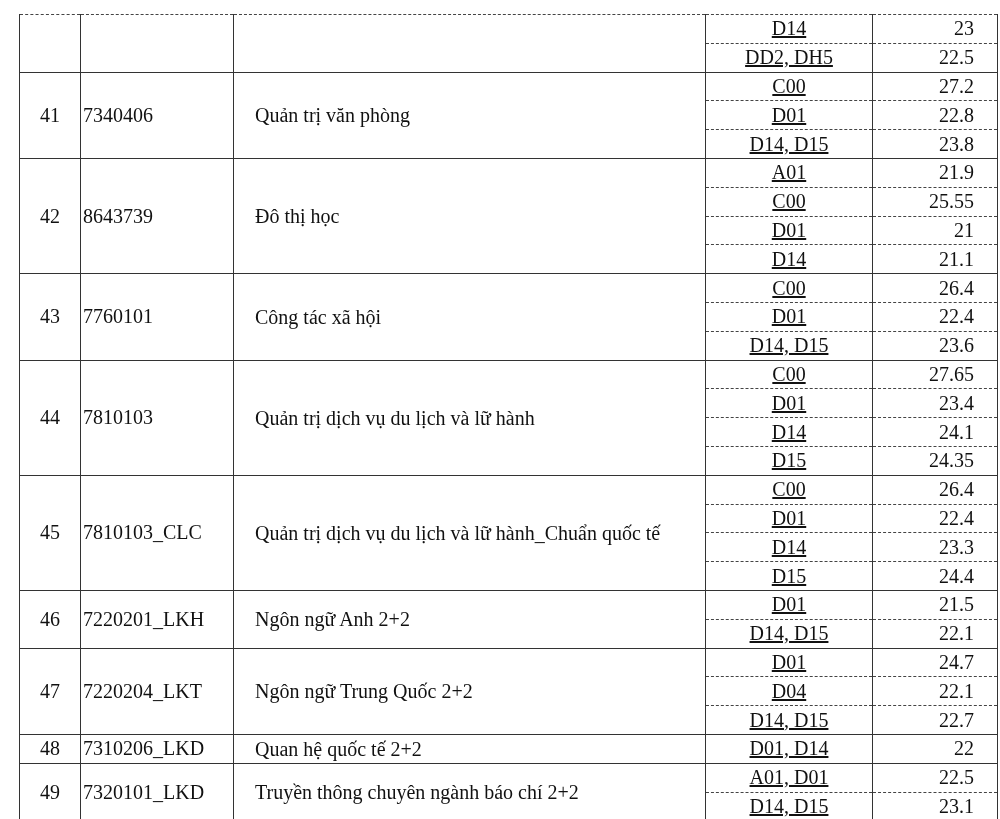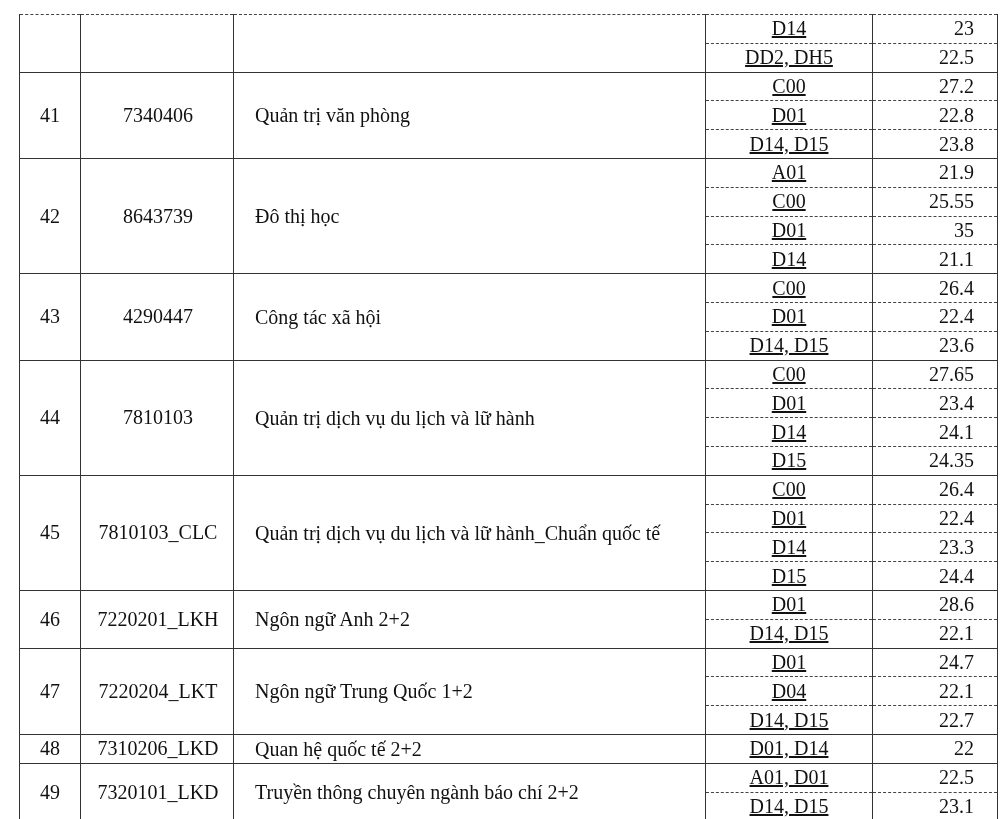--- a/index.html
+++ b/index.html
@@ -6,21 +6,21 @@
   body { width: 1000px; height: 819px; position: relative; overflow: hidden;
          font-family: "Liberation Serif", "DejaVu Serif", serif; color: #111; }
   .page { position: absolute; left: 19px; top: 14px; }
   table { border-collapse: collapse; table-layout: fixed; }
   td { border-left: 1.5px solid #333; border-right: 1.5px solid #333; padding: 0; font-size: 20px; line-height: 27px; height: 27.8px; }
   tr.grp-first td { border-top: 1.5px solid #333; }
   tr.top-dashed td { border-top: 1px dashed #444; }
   td.sub { border-top: 1px dashed #444; }
   tbody tr:last-child td { border-bottom: 1.5px solid #333; }
   .c-stt { width: 60px; text-align: center; vertical-align: middle; }
-  .c-code { width: 150px; padding-left: 2px; vertical-align: middle; text-align: center; }
+  .c-code { width: 150px; padding-left: 2px; vertical-align: middle; }
   .c-name { width: 442px; padding-left: 21px; padding-right: 8px; vertical-align: middle; line-height: 24px; }
   .c-combo { width: 166px; text-align: center; text-decoration: underline; }
   .c-score { width: 101px; text-align: right; padding-right: 23px; }
 </style>
 </head>
 <body>
 
 <div class="page">
   <table>
     <tbody id="tbody">
@@ -56,29 +56,29 @@
           <td class="c-name" rowspan="4">Đô thị học</td>
           <td class="c-combo">A01</td>
           <td class="c-score">21.9</td>
         </tr>
         <tr>
           <td class="c-combo sub">C00</td>
           <td class="c-score sub">25.55</td>
         </tr>
         <tr>
           <td class="c-combo sub">D01</td>
-          <td class="c-score sub">35</td>
+          <td class="c-score sub">21</td>
         </tr>
         <tr>
           <td class="c-combo sub">D14</td>
           <td class="c-score sub">21.1</td>
         </tr>
         <tr class="grp-first">
           <td class="c-stt" rowspan="3">43</td>
-          <td class="c-code" rowspan="3">4290447</td>
+          <td class="c-code" rowspan="3">7760101</td>
           <td class="c-name" rowspan="3">Công tác xã hội</td>
           <td class="c-combo">C00</td>
           <td class="c-score">26.4</td>
         </tr>
         <tr>
           <td class="c-combo sub">D01</td>
           <td class="c-score sub">22.4</td>
         </tr>
         <tr>
           <td class="c-combo sub">D14, D15</td>
@@ -120,30 +120,30 @@
         </tr>
         <tr>
           <td class="c-combo sub">D15</td>
           <td class="c-score sub">24.4</td>
         </tr>
         <tr class="grp-first">
           <td class="c-stt" rowspan="2">46</td>
           <td class="c-code" rowspan="2">7220201_LKH</td>
           <td class="c-name" rowspan="2">Ngôn ngữ Anh 2+2</td>
           <td class="c-combo">D01</td>
-          <td class="c-score">28.6</td>
+          <td class="c-score">21.5</td>
         </tr>
         <tr>
           <td class="c-combo sub">D14, D15</td>
           <td class="c-score sub">22.1</td>
         </tr>
         <tr class="grp-first">
           <td class="c-stt" rowspan="3">47</td>
           <td class="c-code" rowspan="3">7220204_LKT</td>
-          <td class="c-name" rowspan="3">Ngôn ngữ Trung Quốc 1+2</td>
+          <td class="c-name" rowspan="3">Ngôn ngữ Trung Quốc 2+2</td>
           <td class="c-combo">D01</td>
           <td class="c-score">24.7</td>
         </tr>
         <tr>
           <td class="c-combo sub">D04</td>
           <td class="c-score sub">22.1</td>
         </tr>
         <tr>
           <td class="c-combo sub">D14, D15</td>
           <td class="c-score sub">22.7</td>

